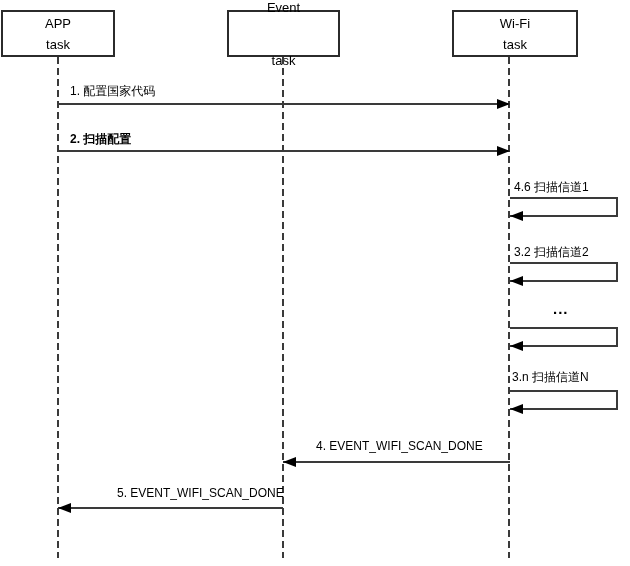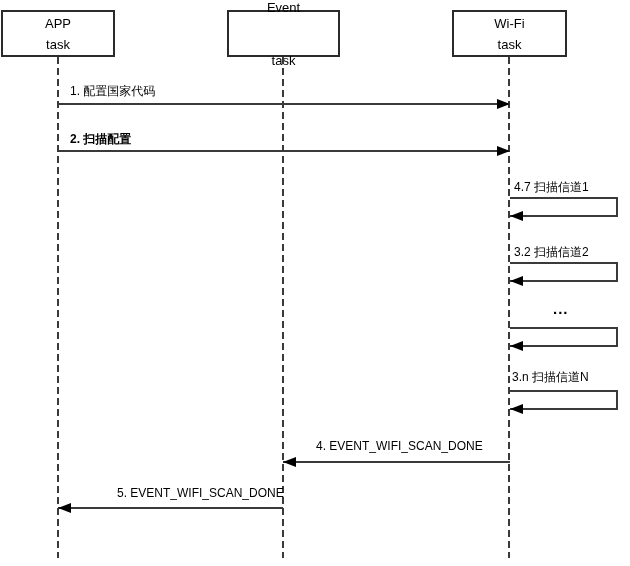--- a/index.html
+++ b/index.html
@@ -113,36 +113,36 @@
 <div class="diagram">
 
   <div class="actor" style="left:1px; width:114px;">
     <div>APP</div>
     <div>task</div>
   </div>
   <div class="actor" style="left:227px; width:113px;gap:32px;">
     <div>Event</div>
     <div>task</div>
   </div>
-  <div class="actor" style="left:452px; width:115px;">
+  <div class="actor" style="left:452px; width:126px;">
     <div>Wi-Fi</div>
     <div>task</div>
   </div>
 
   <div class="lifeline" style="left:57px;"></div>
   <div class="lifeline" style="left:282px;"></div>
   <div class="lifeline" style="left:508px;"></div>
 
   <div class="msg-label" style="left:70px; top:84px;">1. 配置国家代码</div>
   <div class="arrow head-right" style="left:58px; top:103px; width:452px;"></div>
 
   <div class="msg-label" style="left:70px; top:132px;font-weight:bold;">2. 扫描配置</div>
   <div class="arrow head-right" style="left:58px; top:150px; width:452px;"></div>
 
-  <div class="msg-label" style="left:514px; top:180px;">4.7 扫描信道1</div>
+  <div class="msg-label" style="left:514px; top:180px;">4.6 扫描信道1</div>
   <div class="self-loop" style="left:510px; top:197px;"></div>
 
   <div class="msg-label" style="left:514px; top:245px;">3.2 扫描信道2</div>
   <div class="self-loop" style="left:510px; top:262px;"></div>
 
   <div class="msg-label ellipsis" style="left:553px; top:301px;">...</div>
   <div class="self-loop" style="left:510px; top:327px;"></div>
 
   <div class="msg-label" style="left:512px; top:370px;text-align:right;">3.n 扫描信道N</div>
   <div class="self-loop" style="left:510px; top:390px;"></div>

